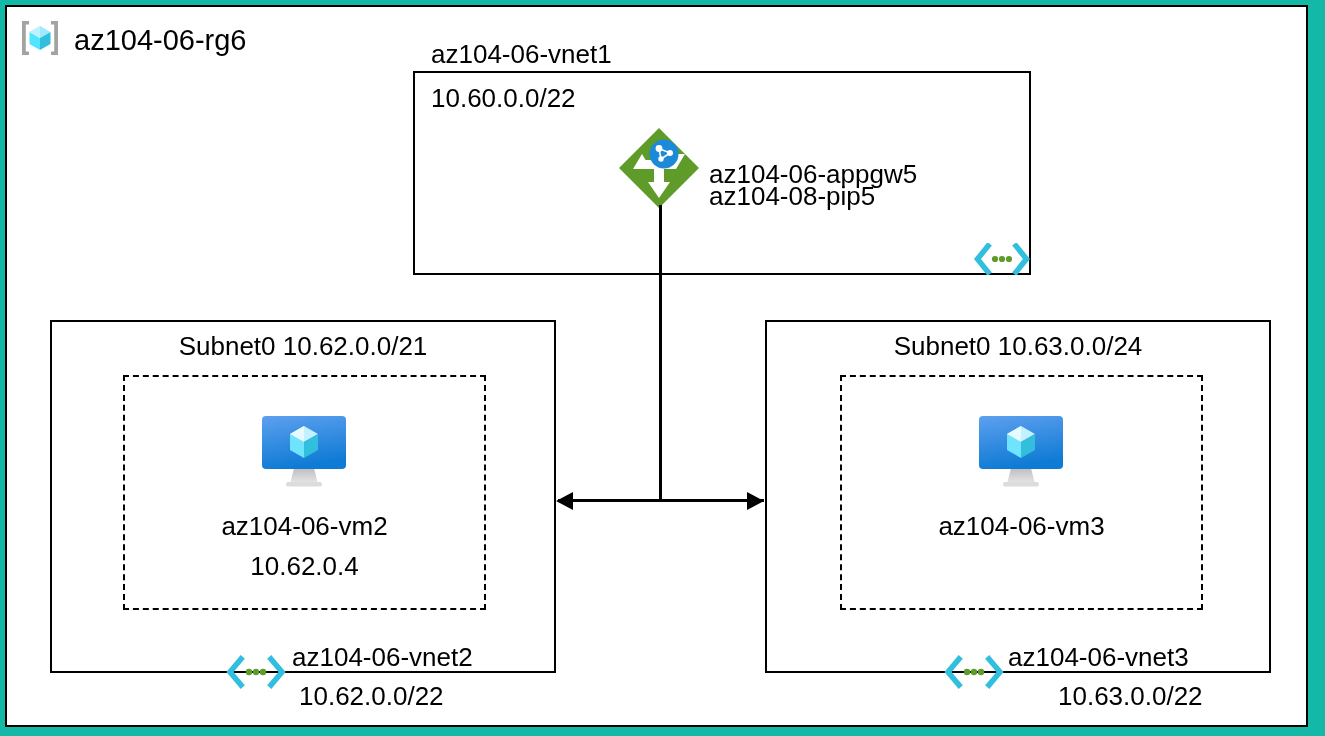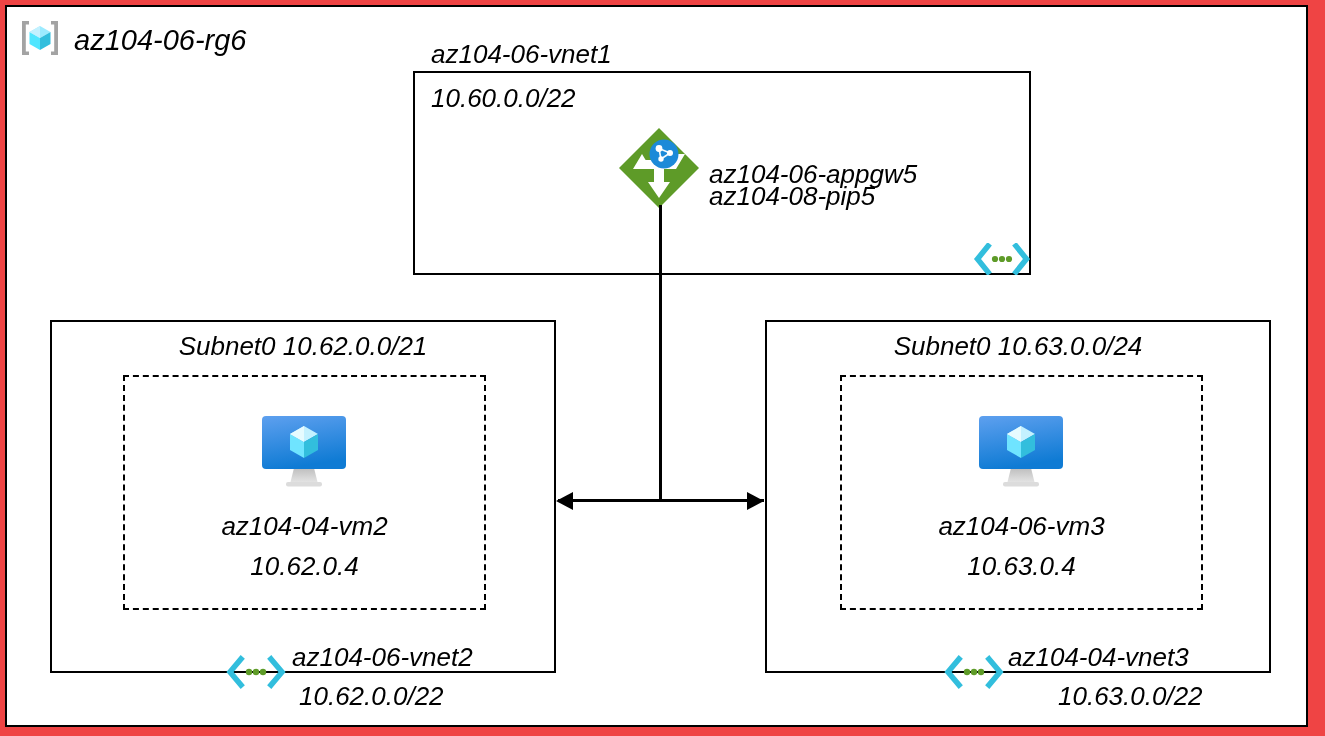--- a/index.html
+++ b/index.html
@@ -8,23 +8,22 @@
     padding: 0;
     background: #ffffff;
   }
   body {
     font-family: "Liberation Sans", sans-serif;
   }
   #canvas {
     position: relative;
     width: 1325px;
     height: 736px;
-    background: #ef4444;
+    background: #14b8a6;
     overflow: hidden;
-    font-style: italic;
   }
 
   
   .rg-frame {
     position: absolute;
     left: 5px;
     top: 5px;
     width: 1303px;
     height: 722px;
     border: 2px solid #000000;
@@ -205,21 +204,21 @@
 
       <g transform="translate(46,30)">
         <path d="M0 -16 L14 -8 L0 0 L-14 -8 Z" fill="#C3F1FF"></path>
         <path d="M-14 -8 L0 0 L0 16 L-14 8 Z" fill="#6FE4FF"></path>
         <path d="M14 -8 L14 8 L0 16 L0 0 Z" fill="#32BEDD"></path>
         <path d="M0 -16 L0 0 L-14 -8 Z" fill="#E6FBFF"></path>
       </g>
     </svg>
   </span>
 
-  <div class="lbl lbl-26 center" style="left:123px; top:512px; width:363px;">az104-04-vm2</div>
+  <div class="lbl lbl-26 center" style="left:123px; top:512px; width:363px;">az104-06-vm2</div>
   <div class="lbl lbl-26 center" style="left:123px; top:552px; width:363px;">10.62.0.4</div>
 
   <span class="icon" style="left:225px; top:655px;">
     <svg width="62" height="34" viewBox="0 0 62 34">
       <path d="M16 4 L5 17 L16 30" stroke="#32BEDD" stroke-width="5.5" fill="none" stroke-linecap="square"></path>
       <path d="M46 4 L57 17 L46 30" stroke="#32BEDD" stroke-width="5.5" fill="none" stroke-linecap="square"></path>
       <circle cx="24" cy="17" r="3.2" fill="#5E9B28"></circle>
       <circle cx="31" cy="17" r="3.2" fill="#5E9B28"></circle>
       <circle cx="38" cy="17" r="3.2" fill="#5E9B28"></circle>
     </svg>
@@ -252,28 +251,27 @@
       <g transform="translate(46,30)">
         <path d="M0 -16 L14 -8 L0 0 L-14 -8 Z" fill="#C3F1FF"></path>
         <path d="M-14 -8 L0 0 L0 16 L-14 8 Z" fill="#6FE4FF"></path>
         <path d="M14 -8 L14 8 L0 16 L0 0 Z" fill="#32BEDD"></path>
         <path d="M0 -16 L0 0 L-14 -8 Z" fill="#E6FBFF"></path>
       </g>
     </svg>
   </span>
 
   <div class="lbl lbl-26 center" style="left:840px; top:512px; width:363px;">az104-06-vm3</div>
-  <div class="lbl lbl-26 center" style="left:840px; top:552px; width:363px;">10.63.0.4</div>
 
   <span class="icon" style="left:943px; top:655px;">
     <svg width="62" height="34" viewBox="0 0 62 34">
       <path d="M16 4 L5 17 L16 30" stroke="#32BEDD" stroke-width="5.5" fill="none" stroke-linecap="square"></path>
       <path d="M46 4 L57 17 L46 30" stroke="#32BEDD" stroke-width="5.5" fill="none" stroke-linecap="square"></path>
       <circle cx="24" cy="17" r="3.2" fill="#5E9B28"></circle>
       <circle cx="31" cy="17" r="3.2" fill="#5E9B28"></circle>
       <circle cx="38" cy="17" r="3.2" fill="#5E9B28"></circle>
     </svg>
   </span>
 
-  <div class="lbl lbl-26" style="left:1008px; top:643px;">az104-04-vnet3</div>
+  <div class="lbl lbl-26" style="left:1008px; top:643px;">az104-06-vnet3</div>
   <div class="lbl lbl-26" style="left:1058px; top:682px;">10.63.0.0/22</div>
 
 </div>
 
 </body></html>

